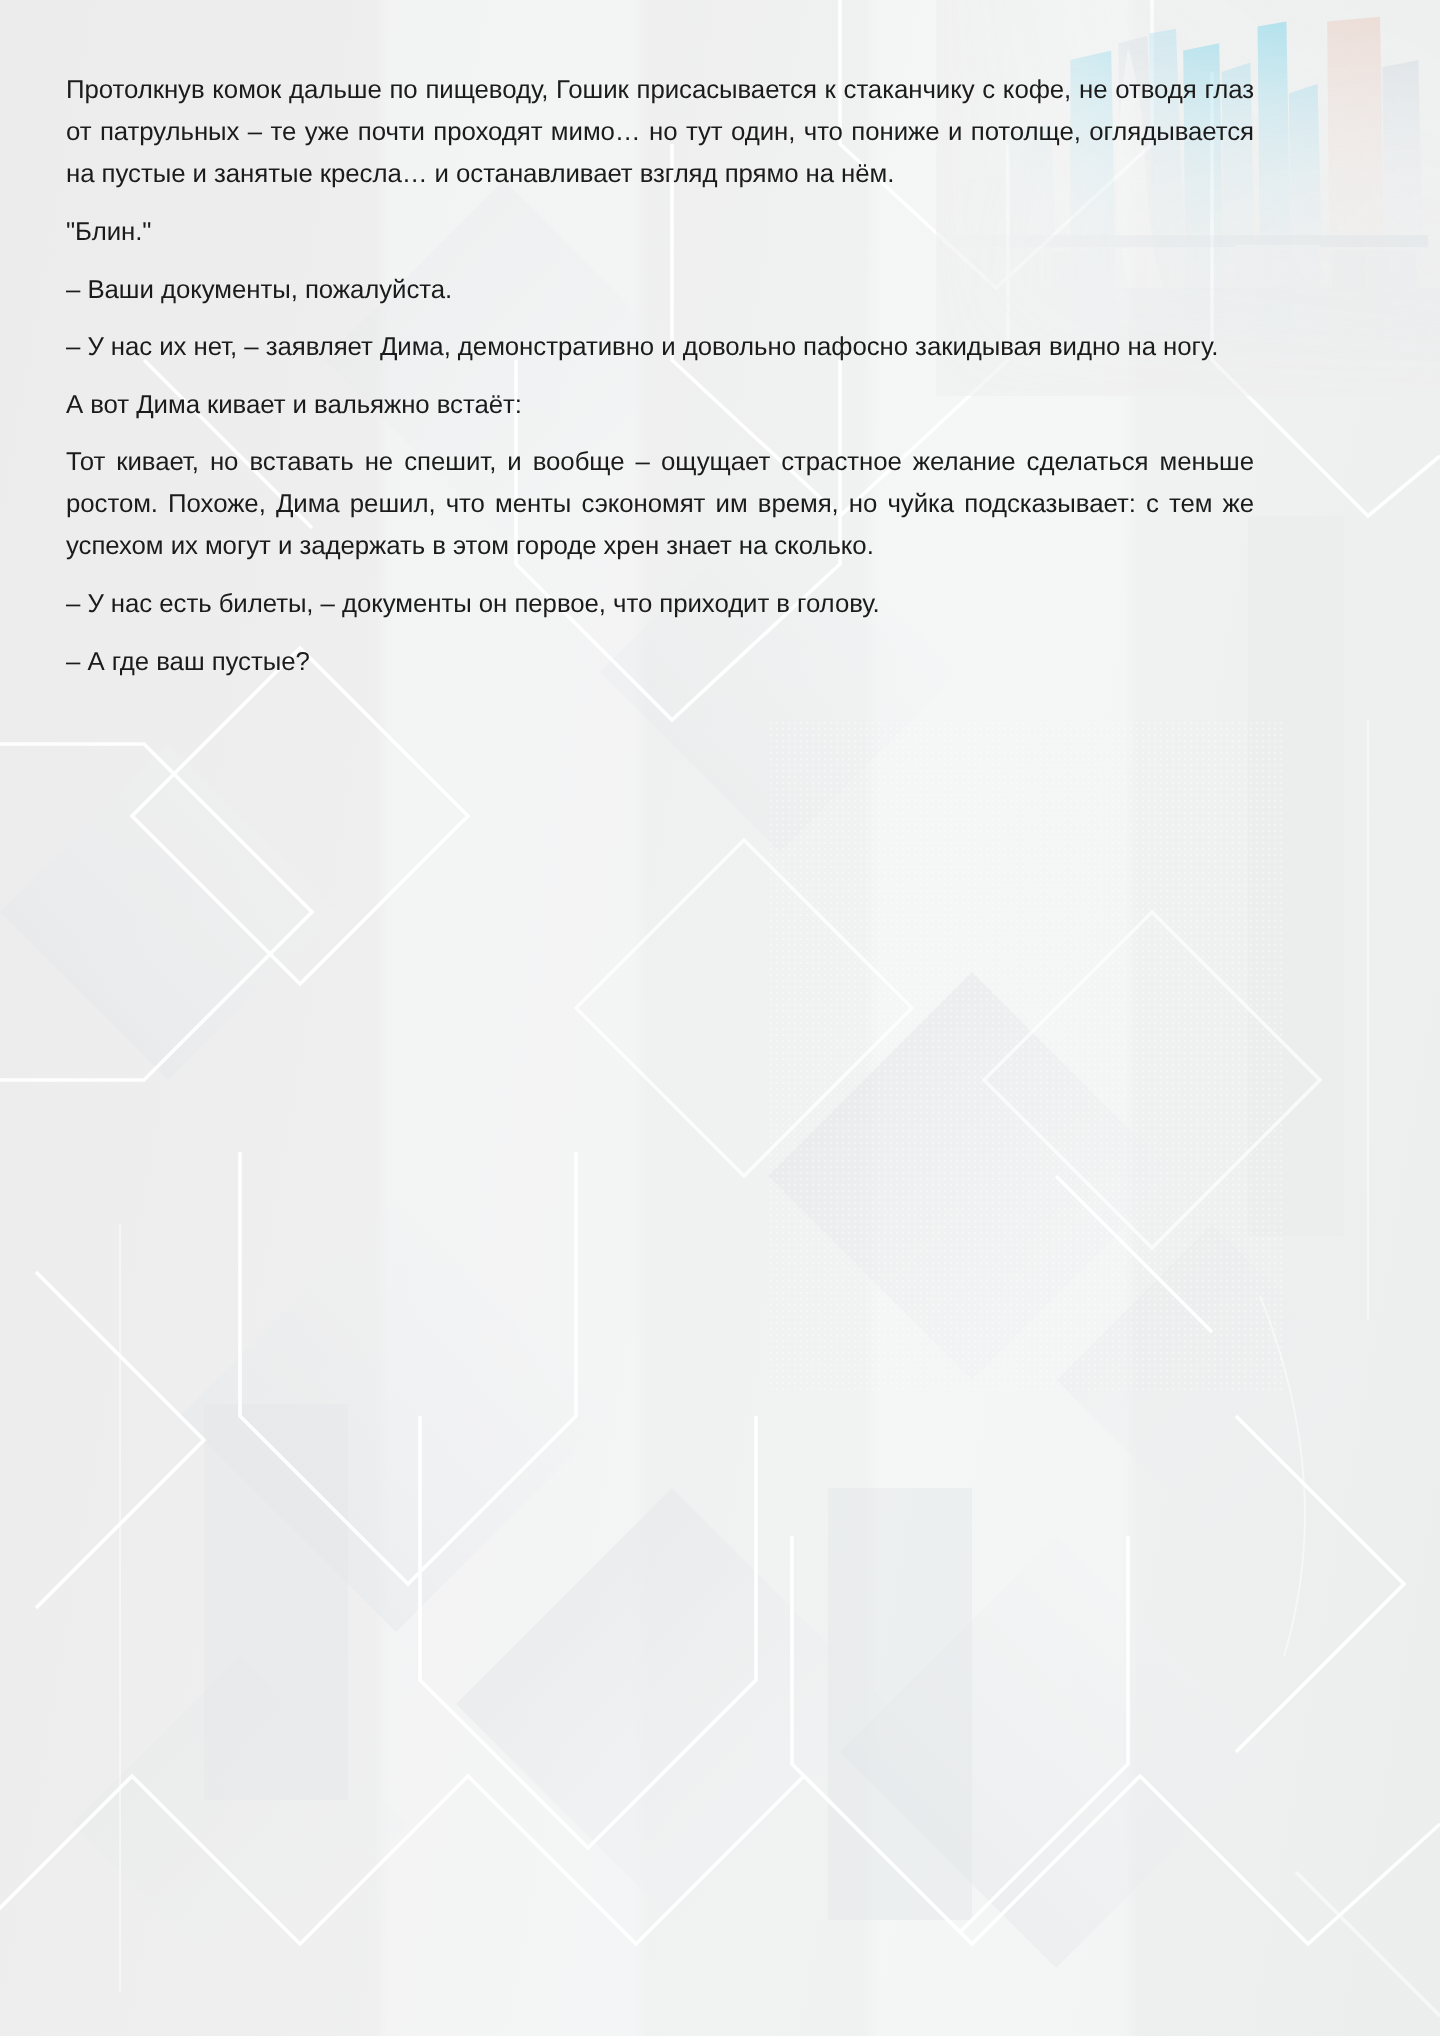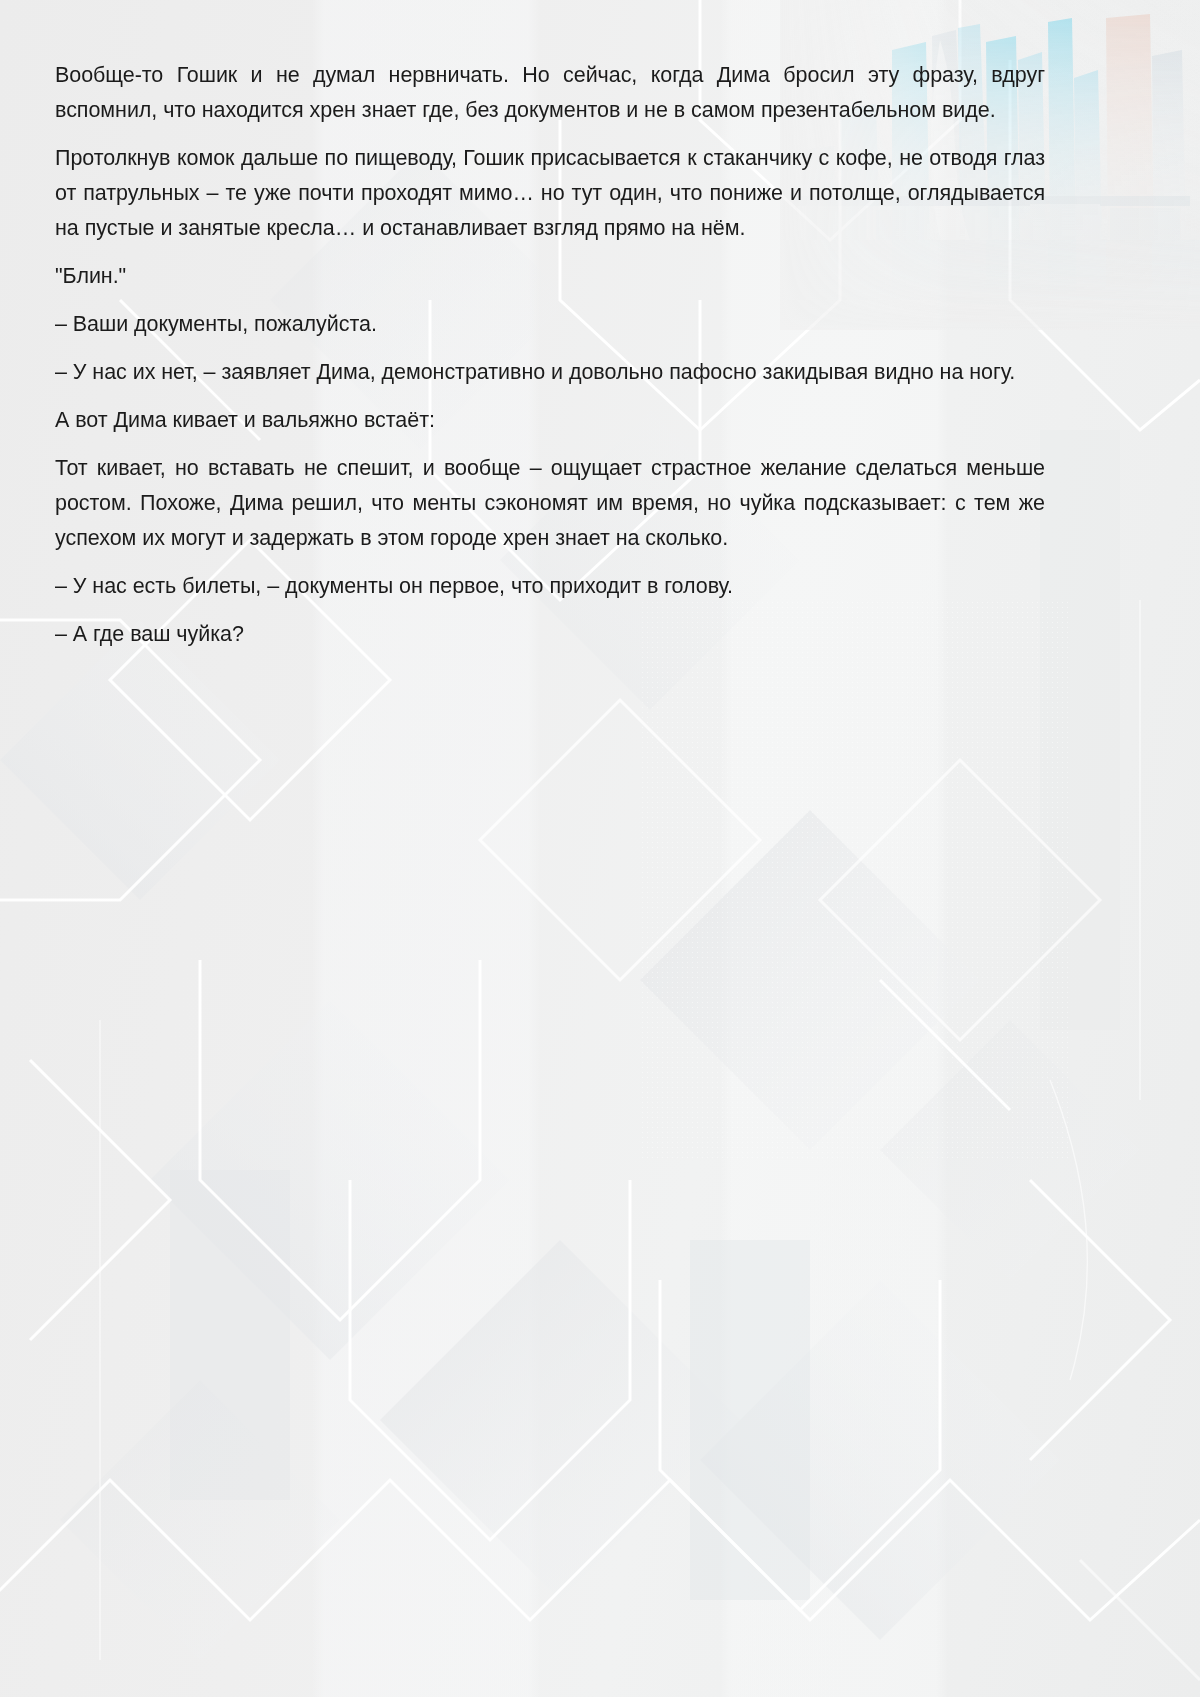--- a/index.html
+++ b/index.html
@@ -230,24 +230,23 @@
       </g>
 
       <rect x="0" y="0" width="420" height="330" fill="url(#fadeOut)"></rect>
       <rect x="0" y="0" width="420" height="330" fill="url(#fadeLeft)"></rect>
     </svg>
   </div>
 
   <div class="bg-dots"></div>
 
   <div class="content">
-    <p class="para">Вообще-то Гошик и не думал нервничать. Но сейчас, когда Дима бросил эту фразу, вдруг вспомнил, что находится хрен знает где, без документов и не в самом презентабельном виде.</p>
     <p class="para">Протолкнув комок дальше по пищеводу, Гошик присасывается к стаканчику с кофе, не отводя глаз от патрульных – те уже почти проходят мимо… но тут один, что пониже и потолще, оглядывается на пустые и занятые кресла… и останавливает взгляд прямо на нём.</p>
     <p class="para short">"Блин."</p>
     <p class="para short">– Ваши документы, пожалуйста.</p>
     <p class="para">– У нас их нет, – заявляет Дима, демонстративно и довольно пафосно закидывая видно на ногу.</p>
     <p class="para short">А вот Дима кивает и вальяжно встаёт:</p>
     <p class="para">Тот кивает, но вставать не спешит, и вообще – ощущает страстное желание сделаться меньше ростом. Похоже, Дима решил, что менты сэкономят им время, но чуйка подсказывает: с тем же успехом их могут и задержать в этом городе хрен знает на сколько.</p>
     <p class="para short">– У нас есть билеты, – документы он первое, что приходит в голову.</p>
-    <p class="para short">– А где ваш чуйка?</p>
+    <p class="para short">– А где ваш пустые?</p>
   </div>
 
 </div>
 
 </body></html>

